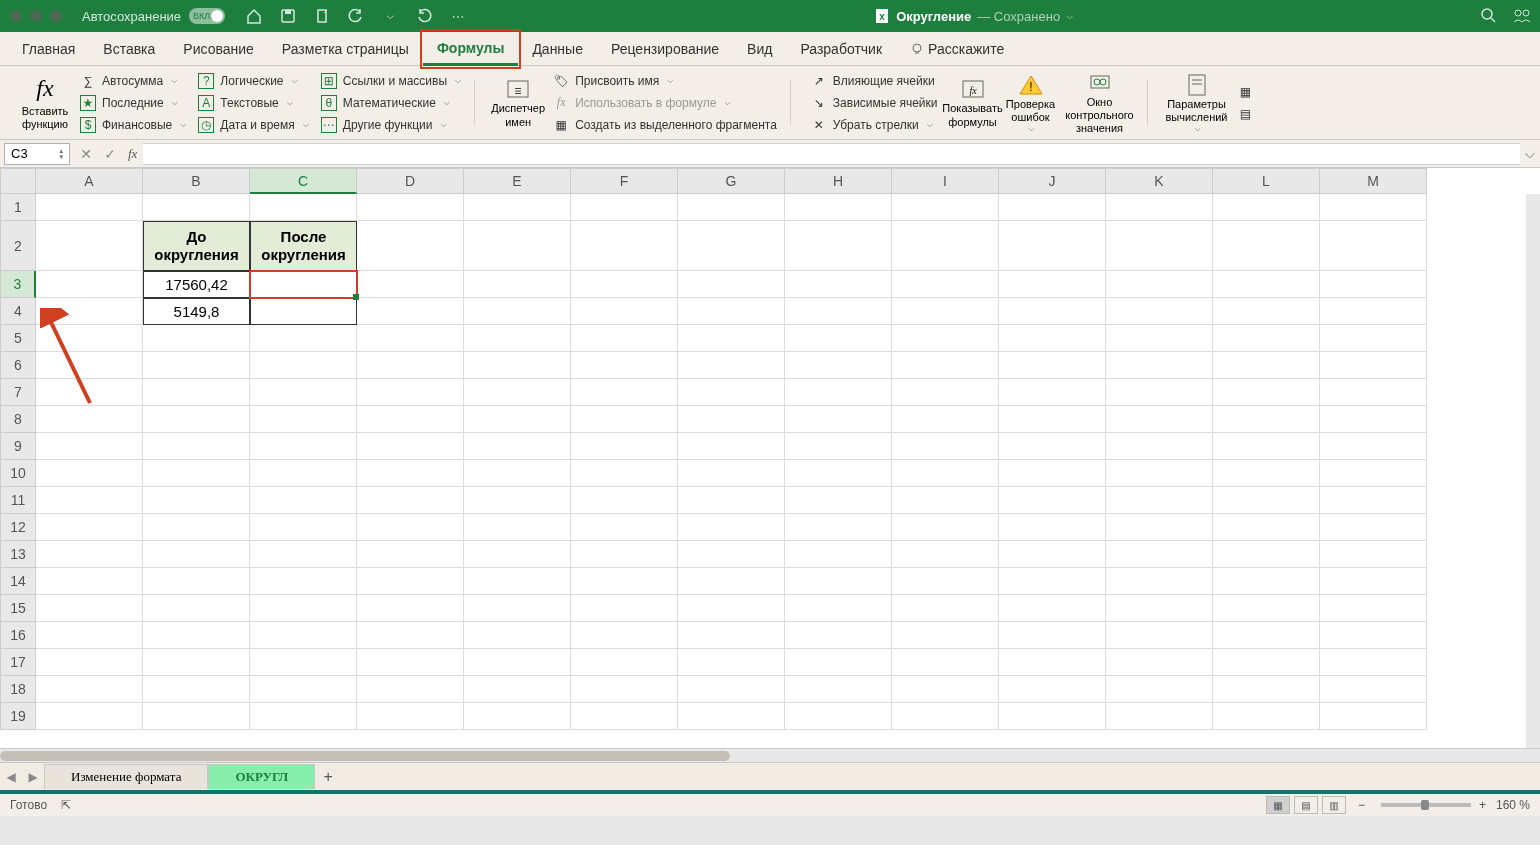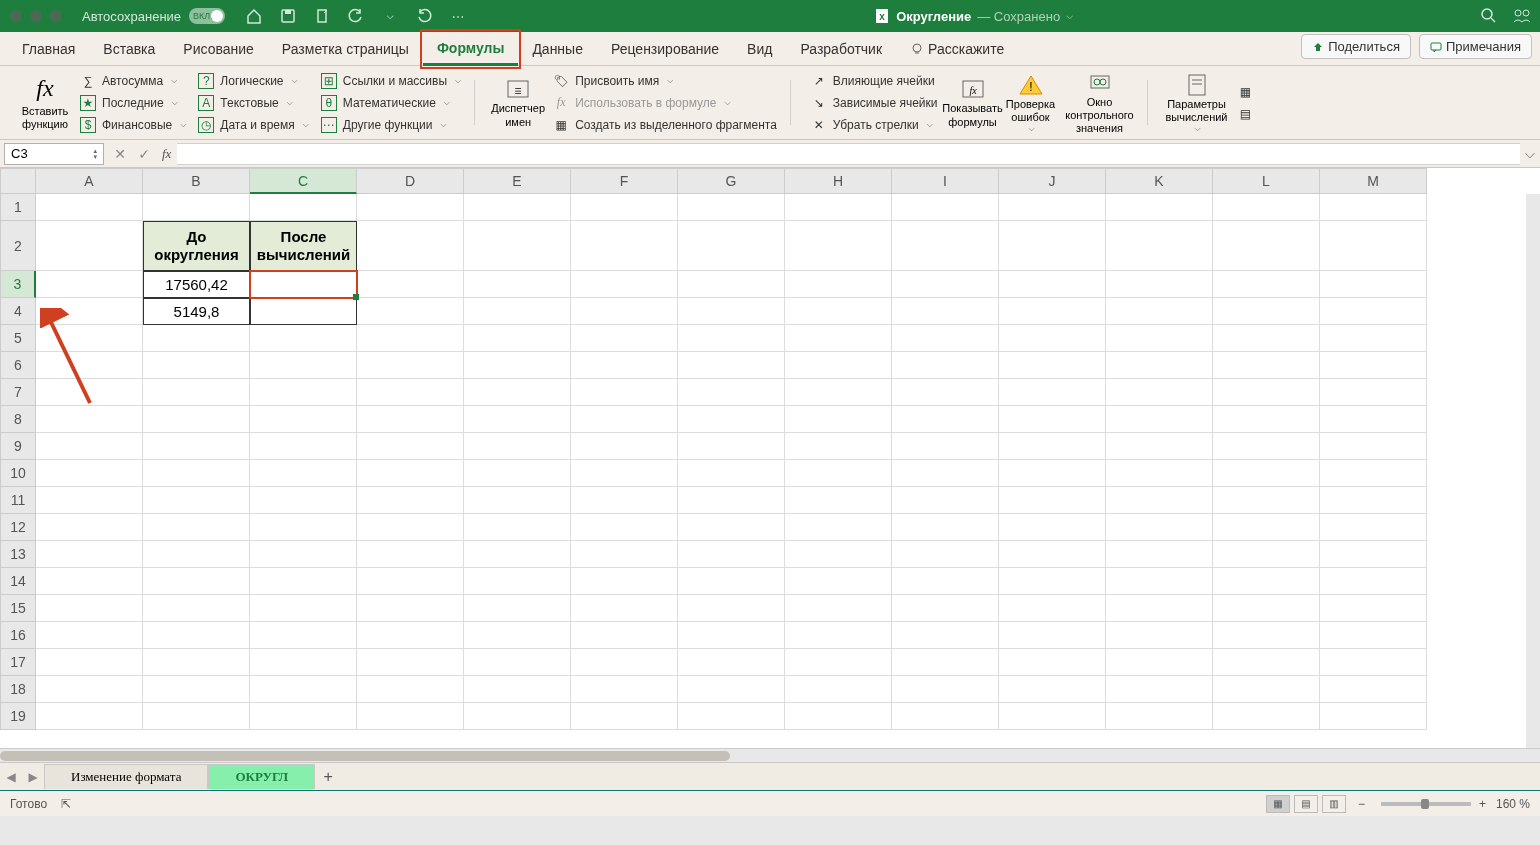--- a/index.html
+++ b/index.html
@@ -37,21 +37,21 @@
 .big-btn .icon { font-size: 24px; margin-bottom: 2px; font-style: italic; font-family: "Times New Roman", serif; }
 .small-btn-stack { display: flex; flex-direction: column; gap: 2px; }
 .small-btn { display: flex; align-items: center; gap: 6px; padding: 2px 6px; font-size: 12px; color: #333; white-space: nowrap; }
 .small-btn .sb-icon { width: 16px; height: 16px; display: flex; align-items: center; justify-content: center; font-size: 12px; }
 .sb-icon.green { color: #1e7e3e; border: 1px solid #1e7e3e; }
 .chev-down { font-size: 8px; color: #666; margin-left: 2px; }
 .grayed { color: #999; }
 
 
 .formula-bar { height: 28px; background: #f3efe8; display: flex; align-items: center; border-bottom: 1px solid #c8c8c8; }
-.name-box { width: 100px; height: 22px; background: #fff; border: 1px solid #b0b0b0; margin: 0 4px; padding: 0 6px; font-size: 13px; display: flex; align-items: center; justify-content: space-between; }
+.name-box { width: 66px; height: 22px; background: #fff; border: 1px solid #b0b0b0; margin: 0 4px; padding: 0 6px; font-size: 13px; display: flex; align-items: center; justify-content: space-between; }
 .name-box-spinner { display:flex; flex-direction:column; font-size:7px; line-height:6px; color:#666; }
 .fb-btn { width: 24px; text-align: center; color: #888; font-size: 14px; }
 .fx-label { font-style: italic; font-size: 13px; color: #555; padding: 0 6px; font-family: "Times New Roman", serif; }
 .formula-input { flex: 1; background: #fff; height: 22px; border: 1px solid #d0d0d0; border-right:none; border-left:none; }
 .fb-expand { width: 20px; text-align: center; color: #666; }
 
 
 .grid-wrap { height: 580px; background: #fff; position: relative; overflow: hidden; }
 .corner { position: absolute; left: 0; top: 0; width: 36px; height: 26px; background: #e8e8e8; border: 1px solid #ccc; }
 .col-headers { position: absolute; left: 36px; top: 0; height: 26px; display: flex; }
@@ -75,21 +75,21 @@
 .arrow-annot { position: absolute; left: 40px; top: 140px; pointer-events: none; z-index: 10; }
 
 
 .sheet-bar { height: 28px; background: #f0ece4; display: flex; align-items: center; border-top: 1px solid #c8c8c8; }
 .sheet-nav { width: 22px; text-align: center; color: #888; font-size: 12px; }
 .sheet-tab { padding: 4px 26px; font-size: 13px; border: 1px solid #c8c8c8; border-bottom: none; background: #e8e4dc; margin-top:-1px;font-family:Liberation Serif, serif; }
 .sheet-tab.active { background: #86efac; color: #1e7e3e; font-weight: 600; }
 .sheet-add { width: 26px; text-align: center; color: #555; font-size: 16px; }
 
 
-.status-bar { height: 26px; background: #f3efe8; display: flex; align-items: center; padding: 0 10px; font-size: 12px; color: #555; border-top:1px solid #0f766e; }
+.status-bar { height: 26px; background: #f3efe8; display: flex; align-items: center; padding: 0 10px; font-size: 12px; color: #555; border-top:4px solid #0f766e; }
 .status-right { margin-left: auto; display: flex; align-items: center; gap: 4px; }
 .view-btn { width: 24px; height: 18px; border: 1px solid #bbb; display: flex; align-items: center; justify-content: center; font-size: 10px; }
 .view-btn.active { background: #d0d0d0; }
 .zoom-slider { width: 90px; height: 4px; background: #bbb; position: relative; margin: 0 4px; }
 .zoom-slider::after { content: ""; position: absolute; left: 40px; top: -3px; width: 8px; height: 10px; background: #888; border-radius:2px; }
 .zoom-val { margin-left: 6px; }
 
 
 .h-scroll { height: 14px; background: #e8e8e8; border-top:1px solid #ccc; position:relative; }
 .h-thumb { position:absolute; left:0; top:2px; width:730px; height:10px; background:#c4c0b8; border-radius:5px; }
@@ -177,35 +177,20 @@
   <div class="tab">Данные</div>
   <div class="tab">Рецензирование</div>
   <div class="tab">Вид</div>
   <div class="tab">Разработчик</div>
   <div class="tab" style="display:flex;align-items:center;gap:4px;">
     <svg width="14" height="14">
         <circle cx="7" cy="6" r="4" fill="none" stroke="#666"></circle>
         <line x1="5" y1="11" x2="9" y2="11" stroke="#666"></line>
       </svg>
     <span>Расскажите</span>
-  </div>
-  <div class="tab-right">
-    <div class="share-btn">
-      <svg width="12" height="12">
-          <path d="M6 2 L2 6 L4 6 L4 10 L8 10 L8 6 L10 6 Z" fill="#1e7e3e"></path>
-        </svg>
-      <span>Поделиться</span>
-    </div>
-    <div class="share-btn">
-      <svg width="12" height="12">
-          <rect x="1" y="2" width="10" height="7" rx="1" fill="none" stroke="#1e7e3e"></rect>
-          <path d="M4 9 L4 11 L6 9" fill="none" stroke="#1e7e3e"></path>
-        </svg>
-      <span>Примечания</span>
-    </div>
   </div>
 </div>
 
 <div class="ribbon">
   <div class="ribbon-group">
     <div class="big-btn">
       <span class="icon">fx</span>
       <span>Вставить функцию</span>
     </div>
     <div class="small-btn-stack">
@@ -421,21 +406,21 @@
         <div class="cell"></div>
         <div class="cell"></div>
         <div class="cell"></div>
         <div class="cell"></div>
         <div class="cell"></div>
         <div class="cell"></div>
       </div>
     <div class="row tall">
         <div class="cell"></div>
         <div class="cell hdr">До округления</div>
-        <div class="cell hdr">После вычислений</div>
+        <div class="cell hdr">После округления</div>
         <div class="cell"></div>
         <div class="cell"></div>
         <div class="cell"></div>
         <div class="cell"></div>
         <div class="cell"></div>
         <div class="cell"></div>
         <div class="cell"></div>
         <div class="cell"></div>
         <div class="cell"></div>
         <div class="cell"></div>

